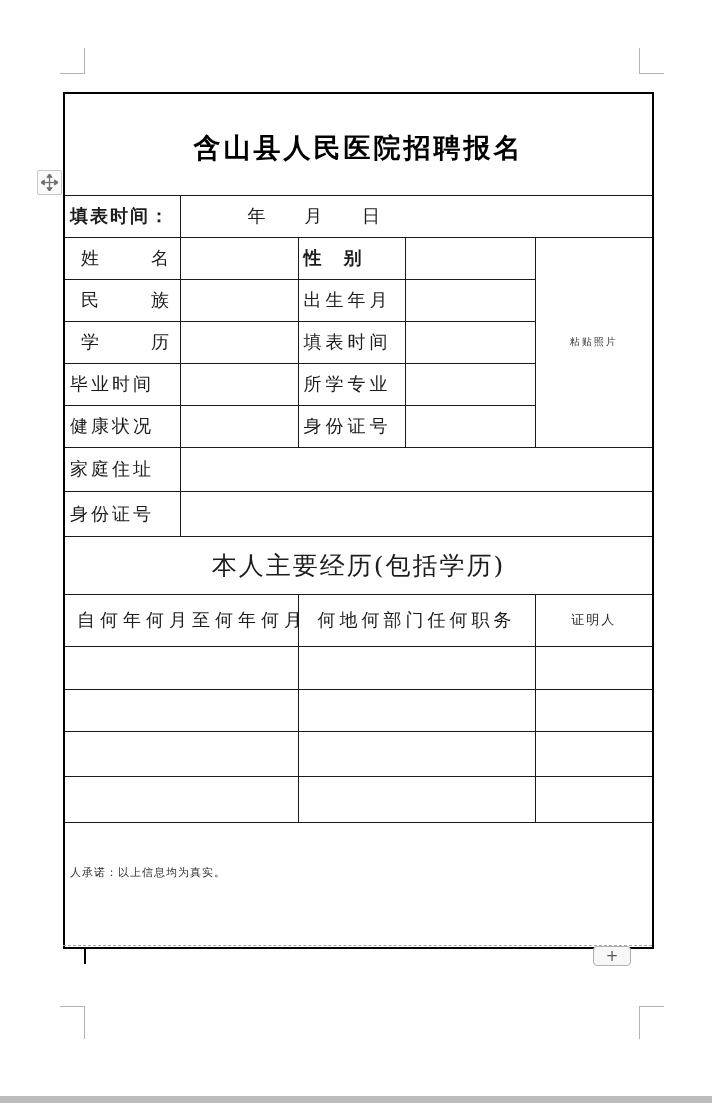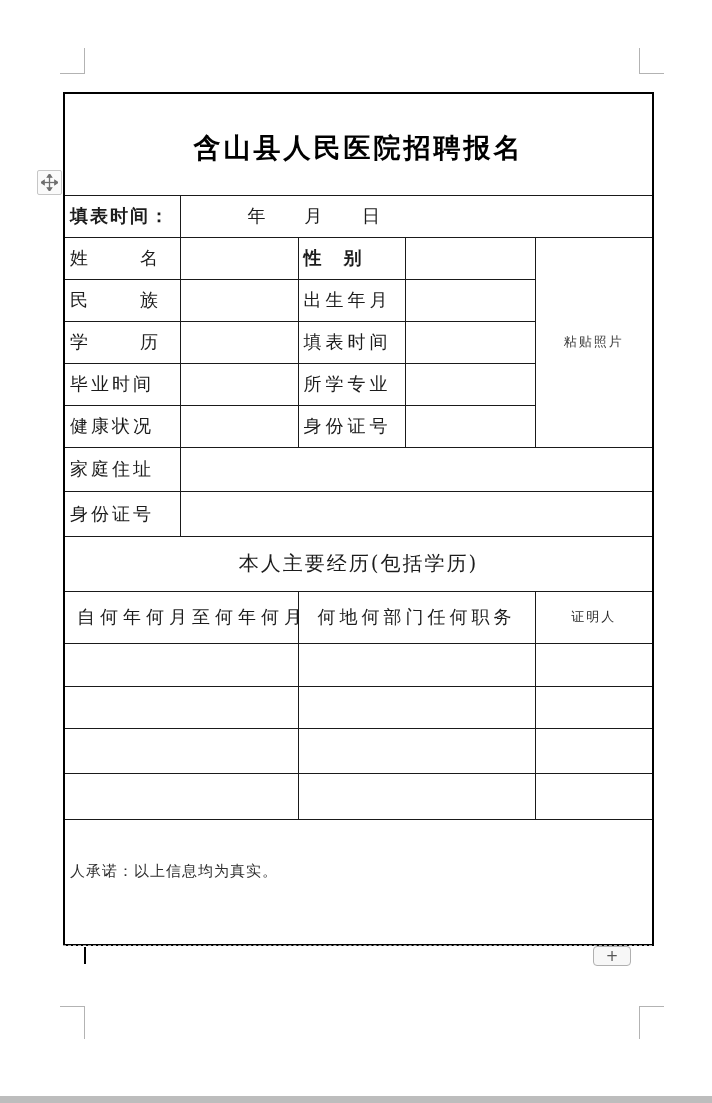--- a/index.html
+++ b/index.html
@@ -34,35 +34,35 @@
   .form-table td{
     border:1px solid #1a1a1a;box-sizing:border-box;
     font-size:18px;padding:0 0 0 5px;vertical-align:middle;
     overflow:hidden;white-space:nowrap;
   }
   td.title-cell{
     text-align:center;font-weight:bold;font-size:27px;letter-spacing:3px;
     padding:8px 0 0 0;color:#000;
   }
   .bold{font-weight:bold;letter-spacing:2px;}
-  .spread88{display:inline-block;width:88px;text-align:justify;text-align-last:justify;}
+  .spread88{display:inline-block;width:88px;text-align:justify;text-align-last:justify;margin-left:11px;}
   .spread58{display:inline-block;width:58px;text-align:justify;text-align-last:justify;font-weight:bold;}
   .ls3{letter-spacing:3px;}
   .ls4{letter-spacing:4px;}
   .date-units span{display:inline-block;}
   .date-units .u-year{margin-left:62px;}
   .date-units .u-month{margin-left:33px;}
   .date-units .u-day{margin-left:34px;}
-  td.photo-cell{text-align:center;font-size:13px;letter-spacing:2px;color:#3a3a3a;padding:8px;}
-  td.section-title{text-align:center;font-size:20px;letter-spacing:2px;padding:12px;}
+  td.photo-cell{text-align:center;font-size:10px;letter-spacing:2px;color:#3a3a3a;padding:8px;}
+  td.section-title{text-align:center;font-size:25px;letter-spacing:2px;padding:12px;}
   td.exp-head{text-align:center;letter-spacing:5px;padding:12px;}
   td.exp-head-small{text-align:center;font-size:13px;letter-spacing:2px;color:#2a2a2a;padding:16px;}
   td.promise-cell{
     vertical-align:top;padding:42px 6px 0 5px;
-    font-size:15px;letter-spacing:1px;color:#2f2f2f;white-space:normal;
+    font-size:11px;letter-spacing:1px;color:#2f2f2f;white-space:normal;
   }
 
   
   .dash-line{left:63px;top:945px;width:589px;height:0;border-top:1px dashed #a8a8a8;}
 
   
   .caret{left:84px;top:947px;width:2px;height:17px;background:#000;}
 
   
   .plus-btn{

